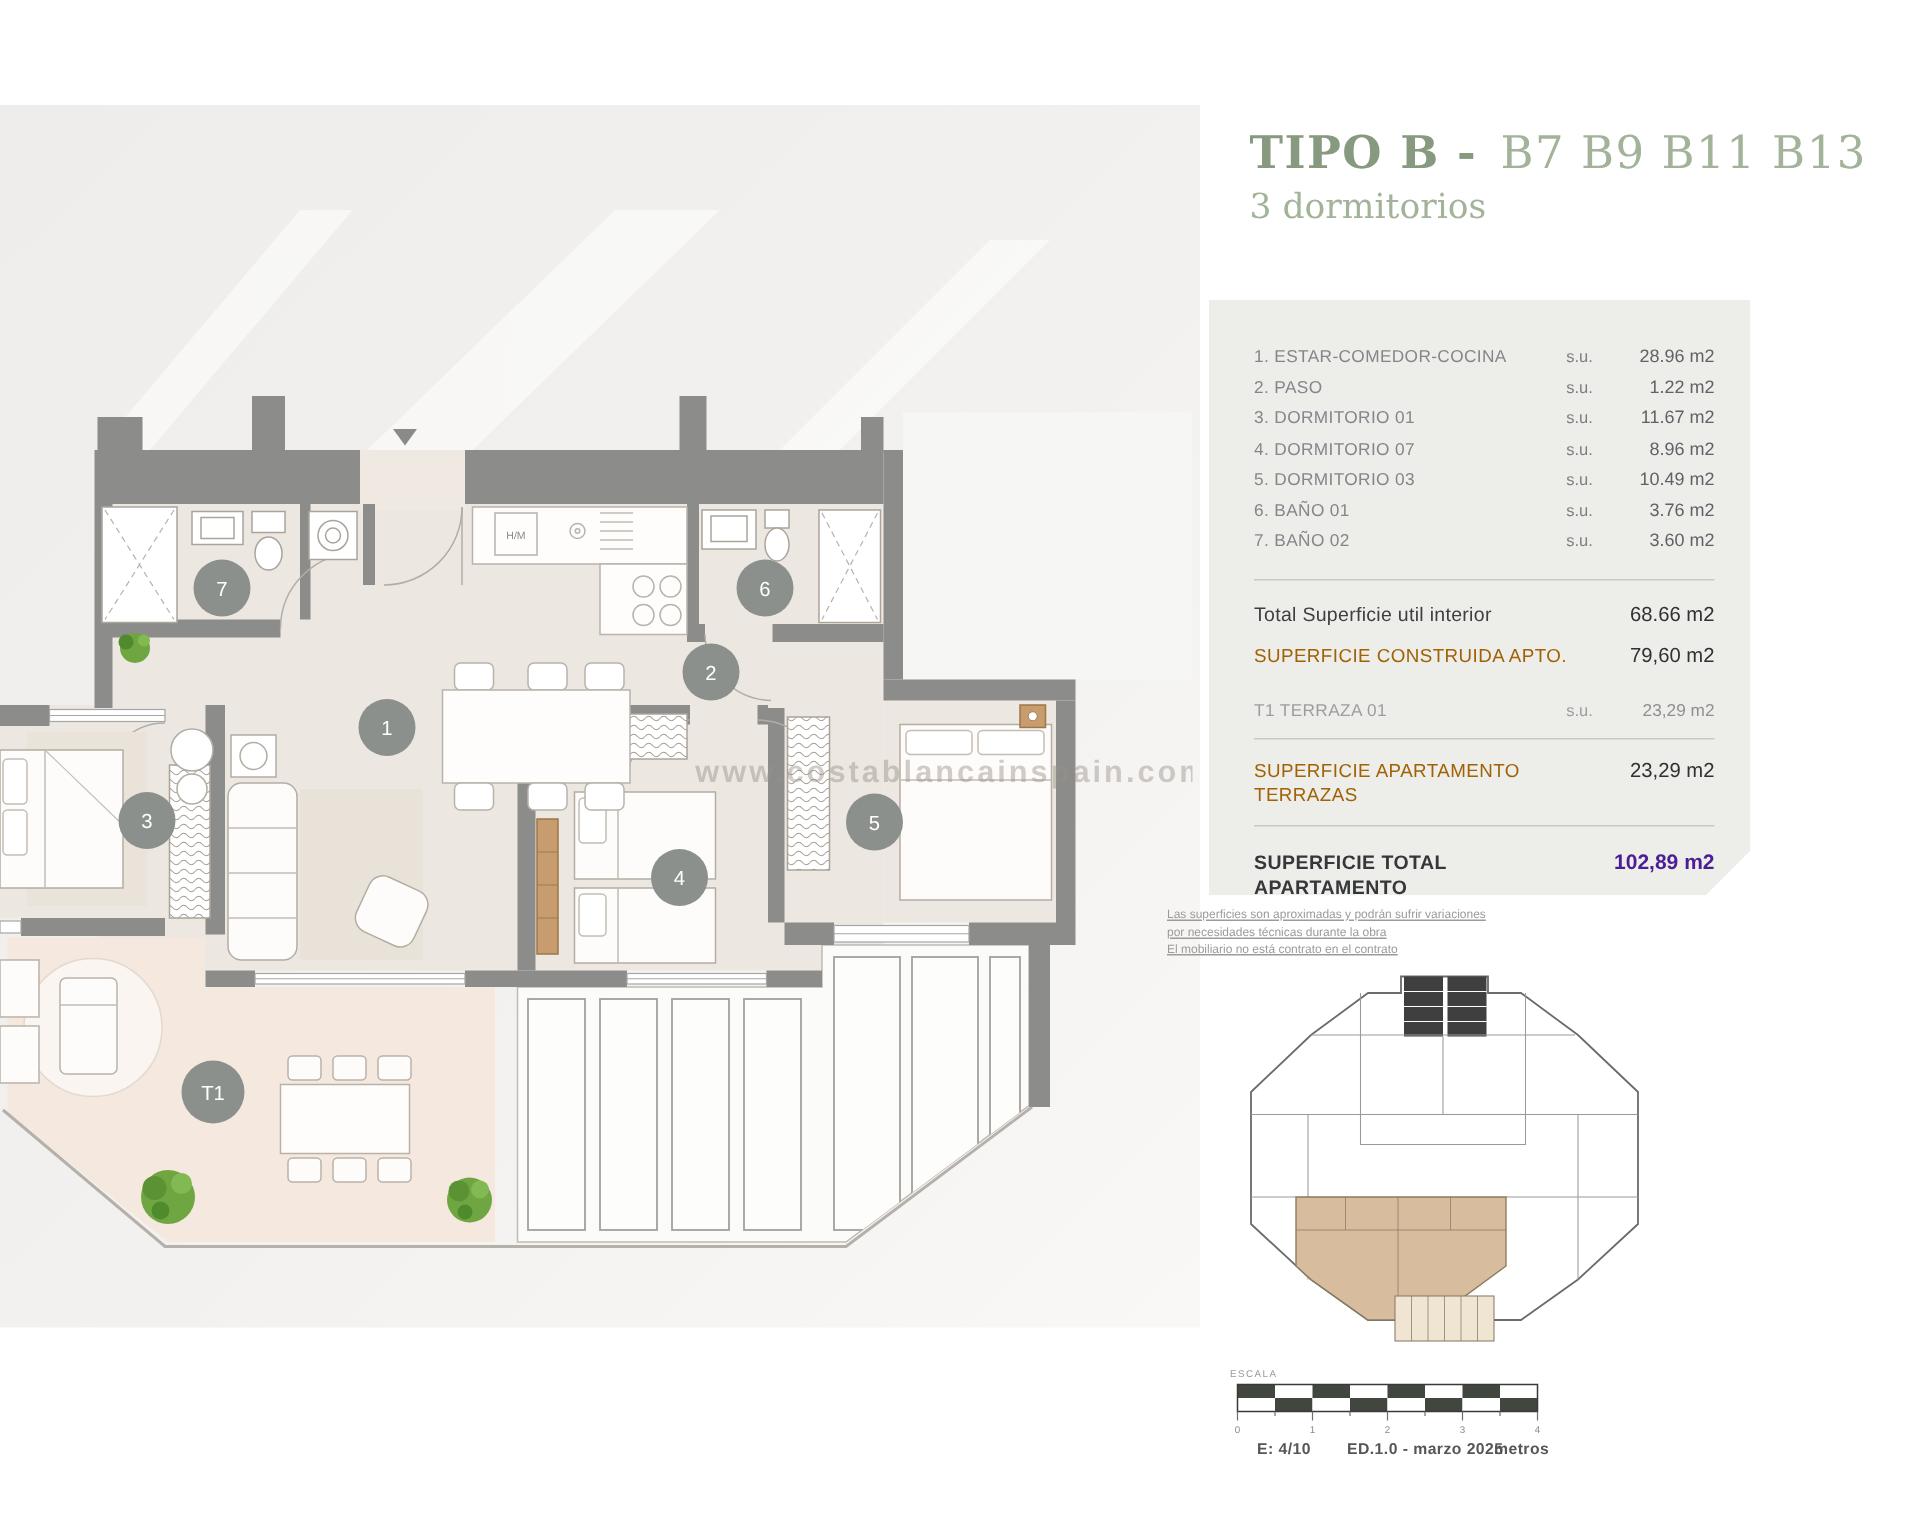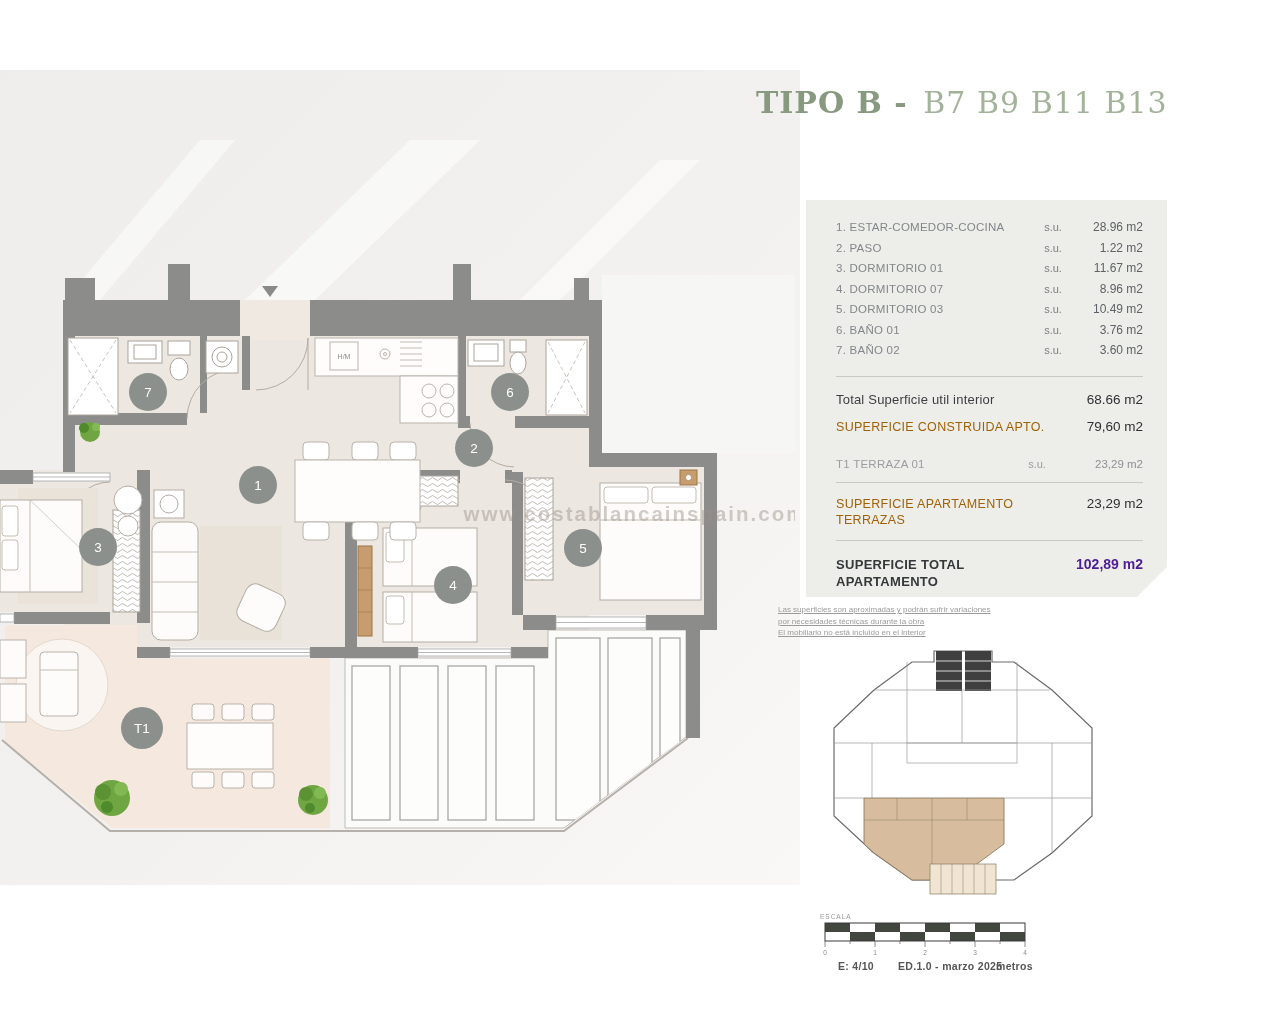--- a/index.html
+++ b/index.html
@@ -6,43 +6,43 @@
   body{width:1280px;height:1024px;position:relative;background:#ffffff;
        font-family:"Liberation Sans", sans-serif; overflow:hidden;}
   .page{position:absolute;inset:0;}
 
   
   .plan-backdrop{position:absolute;left:0;top:70px;width:800px;height:815px;
     background:linear-gradient(135deg,#eeedeb 0%,#f2f1ef 55%,#f9f8f7 100%);}
   #floorplan{position:absolute;left:0;top:80px;width:795px;height:800px;}
 
   
-  .title-block{position:absolute;left:756px;top:86px;width:420px;}
+  .title-block{position:absolute;left:833px;top:86px;width:420px;}
   .title-line{font-family:"DejaVu Serif", serif;font-size:30px;line-height:34px;}
   .title-bold{font-weight:700;color:#87997e;letter-spacing:1px;}
   .title-units{font-weight:400;color:#a3b39a;margin-left:6px;letter-spacing:1px;}
   .title-sub{font-family:"DejaVu Serif", serif;font-size:23px;color:#a3b39a;margin-top:5px;}
 
   
   .panel{position:absolute;left:806px;top:200px;width:361px;height:397px;
-    background:#edeee9;box-sizing:border-box;padding:20px 24px 0 30px;
+    background:#edeee9;box-sizing:border-box;padding:30px 24px 0 30px;
     clip-path:polygon(0 0,100% 0,100% calc(100% - 30px),calc(100% - 30px) 100%,0 100%);}
   .row{display:flex;align-items:baseline;}
   .rows .row{height:20.5px;}
   .lbl{flex:1;font-size:11.5px;letter-spacing:.25px;color:#83868a;}
   .pfx{width:28px;font-size:11px;color:#7c7f83;text-align:center;}
   .val{width:76px;text-align:right;font-size:12px;color:#5f6266;}
   .divider{height:1px;background:#c7c9c2;margin-top:12px;}
   .row.total1{margin-top:15px;}
   .row.total1 .lbl{font-size:13px;color:#3c3e40;letter-spacing:.2px;}
   .row.total1 .val{font-size:13.5px;color:#2f3133;}
   .row.total2{margin-top:12px;}
   .row.total2 .lbl{font-size:12.5px;color:#a16207;letter-spacing:.3px;}
   .row.total2 .val{font-size:13.5px;color:#2f3133;}
-  .row.muted{margin-top:24px;gap:16px;}
+  .row.muted{margin-top:24px;}
   .row.muted .lbl,.row.muted .pfx{color:#9b9da0;}
   .row.muted .val{color:#8e9093;font-size:11.5px;}
   .row.wrap{margin-top:13px;align-items:flex-start;}
   .row.wrap .lbl{flex:none;width:218px;line-height:16px;}
   .row.wrap .val{margin-left:auto;}
   .row.grand{margin-top:15px;align-items:flex-start;}
   .row.grand .lbl{flex:none;width:200px;font-size:13px;font-weight:700;color:#35373a;line-height:17px;letter-spacing:.3px;}
   .row.grand .val{margin-left:auto;font-size:14px;font-weight:700;color:#4c1d95;}
 
   
@@ -321,20 +321,21 @@
           <text x="142" y="653">T1</text>
         </g>
     </g>
   </svg>
 
   <div class="title-block">
     <div class="title-line">
       <span class="title-bold">TIPO B -</span>
       <span class="title-units">B7 B9 B11 B13</span>
     </div>
+    <div class="title-sub">3 dormitorios</div>
   </div>
 
   <div class="panel">
     <div class="rows">
       <div class="row">
           <span class="lbl">1. ESTAR-COMEDOR-COCINA</span>
           <span class="pfx">s.u.</span>
           <span class="val">28.96 m2</span>
         </div>
       <div class="row">
@@ -390,21 +391,21 @@
     <div class="divider"></div>
     <div class="row grand">
         <span class="lbl">SUPERFICIE TOTAL APARTAMENTO</span>
         <span class="val">102,89 m2</span>
       </div>
   </div>
 
   <div class="disclaimer">
     <div>Las superficies son aproximadas y podrán sufrir variaciones</div>
     <div>por necesidades técnicas durante la obra</div>
-    <div>El mobiliario no está incluido en el interior</div>
+    <div>El mobiliario no está contrato en el contrato</div>
   </div>
 
   <svg id="keyplan" viewBox="0 0 305 260">
     <path d="M22,80 L62,42 L100,14 L122,14 L122,3 L180,3 L180,14 L202,14 L240,42 L280,80 L280,168 L240,205 L202,232 L100,232 L62,205 L22,168 Z" fill="#ffffff" stroke="#6b6b6b" stroke-width="1.2"></path>
     <g fill="#3f3f3f">
       <rect x="124" y="3" width="26" height="40"></rect>
       <rect x="153" y="3" width="26" height="40"></rect>
       <path d="M124,13 h55 M124,23 h55 M124,33 h55" stroke="#ffffff" stroke-width="0.8"></path>
     </g>
     <g stroke="#9a9a9a" stroke-width="0.7" fill="none">

